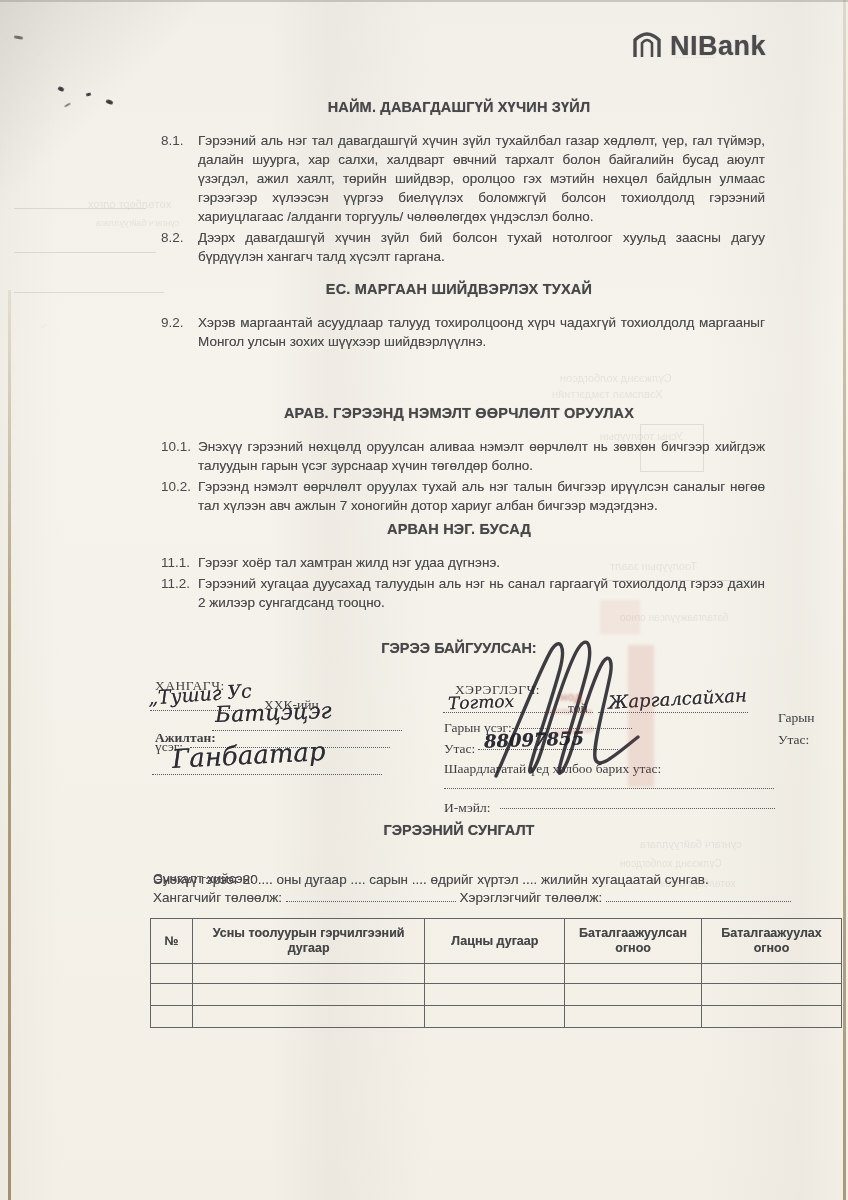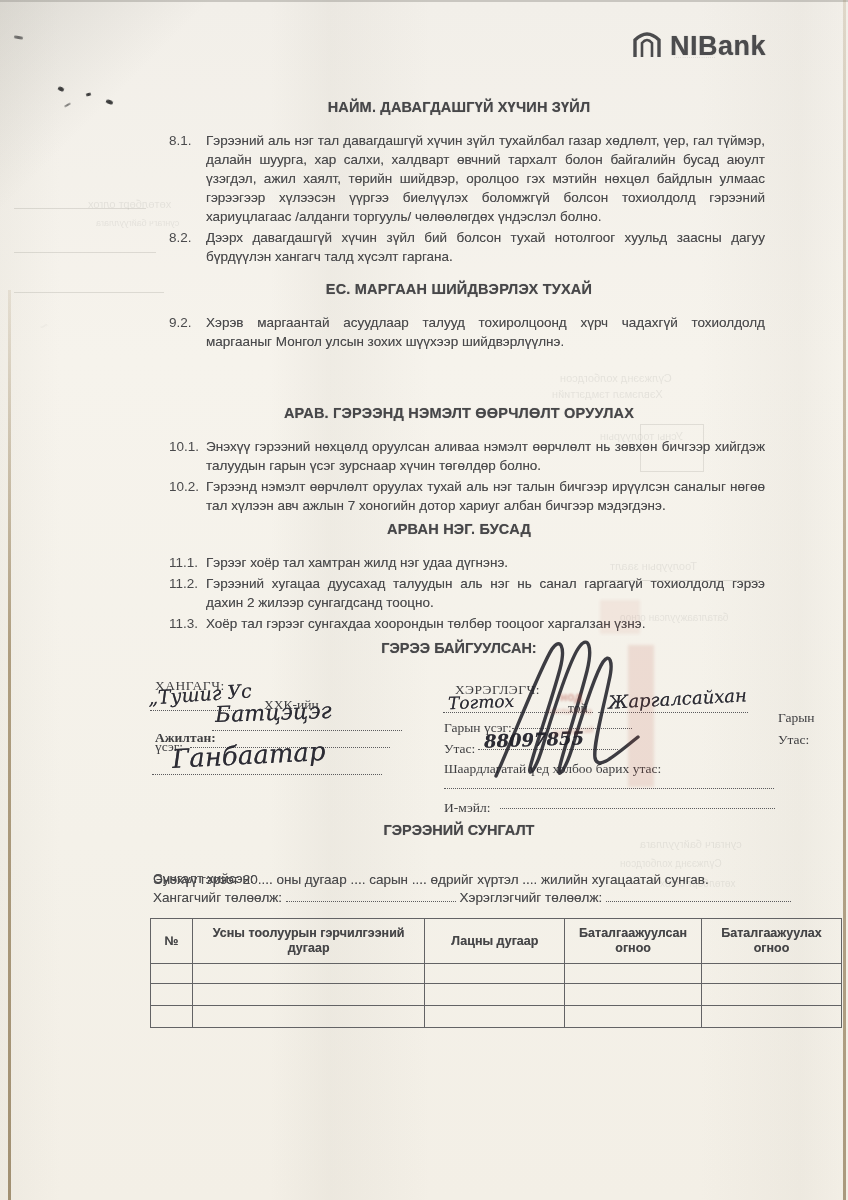--- a/index.html
+++ b/index.html
@@ -22,21 +22,21 @@
         text-shadow:0 0 1px rgba(75,75,77,0.6);}
   .logo-tag{position:absolute;left:46px;top:34px;font-size:4px;color:#9a9a9a;letter-spacing:1px;filter:blur(0.4px);}
 
   
   .speck{position:absolute;background:#3c3c3c;border-radius:40%;filter:blur(0.3px);}
 
   
   .content{position:absolute;left:153px;width:612px;}
   .sec-title{text-align:center;font-weight:bold;font-size:14.5px;color:#474749;
         letter-spacing:0.2px;margin:0 0 16px 0;text-shadow:0 0 0.7px rgba(70,70,72,0.55);}
-  .item{display:flex;margin:0 0 2px 16px;}
+  .item{display:flex;margin:0 0 2px 8px;}
   .item .num{flex:none;width:37px;font-size:13.5px;line-height:19px;color:#4a4a4c;}
   .item .txt{flex:1;font-size:13.5px;line-height:19px;text-align:justify;color:#4a4a4c;
         text-shadow:0 0 0.6px rgba(74,74,76,0.5);}
   .center-head{position:absolute;left:153px;width:612px;text-align:center;font-weight:bold;
         font-size:14.5px;color:#474749;text-shadow:0 0 0.7px rgba(70,70,72,0.55);}
 
   
   .serif{font-family:"Liberation Serif",serif;}
   .sig-label{font-size:13.5px;color:#3e3e40;}
   .dots{border-bottom:1.6px dotted #5b5b5d;}
@@ -122,24 +122,20 @@
 
   <div class="content" style="top:521px;">
     <div class="sec-title">АРВАН НЭГ. БУСАД</div>
     <div class="item">
       <div class="num">11.1.</div>
       <div class="txt">Гэрээг хоёр тал хамтран жилд нэг удаа дүгнэнэ.</div>
     </div>
     <div class="item">
       <div class="num">11.2.</div>
       <div class="txt">Гэрээний хугацаа дуусахад талуудын аль нэг нь санал гаргаагүй тохиолдолд гэрээ дахин 2 жилээр сунгагдсанд тооцно.</div>
-    </div>
-    <div class="item">
-      <div class="num">11.3.</div>
-      <div class="txt">Хоёр тал гэрээг сунгахдаа хоорондын төлбөр тооцоог харгалзан үзнэ.</div>
     </div>
   </div>
 
   <div class="center-head" style="top:640px;">ГЭРЭЭ БАЙГУУЛСАН:</div>
 
   <div class="abs serif sig-label" style="left:155px;top:678px;letter-spacing:0.5px;">ХАНГАГЧ:</div>
   <div class="abs dots" style="left:150px;top:688px;width:110px;height:22px;"></div>
   <div class="abs hand" style="left:148px;top:683px;font-size:19px;transform:rotate(-4deg);">„Тушиг Ус</div>
   <div class="abs serif sig-label" style="left:264px;top:697px;">ХХК-ийн</div>
   <div class="abs serif sig-label" style="left:155px;top:730px;font-weight:bold;">Ажилтан:</div>

